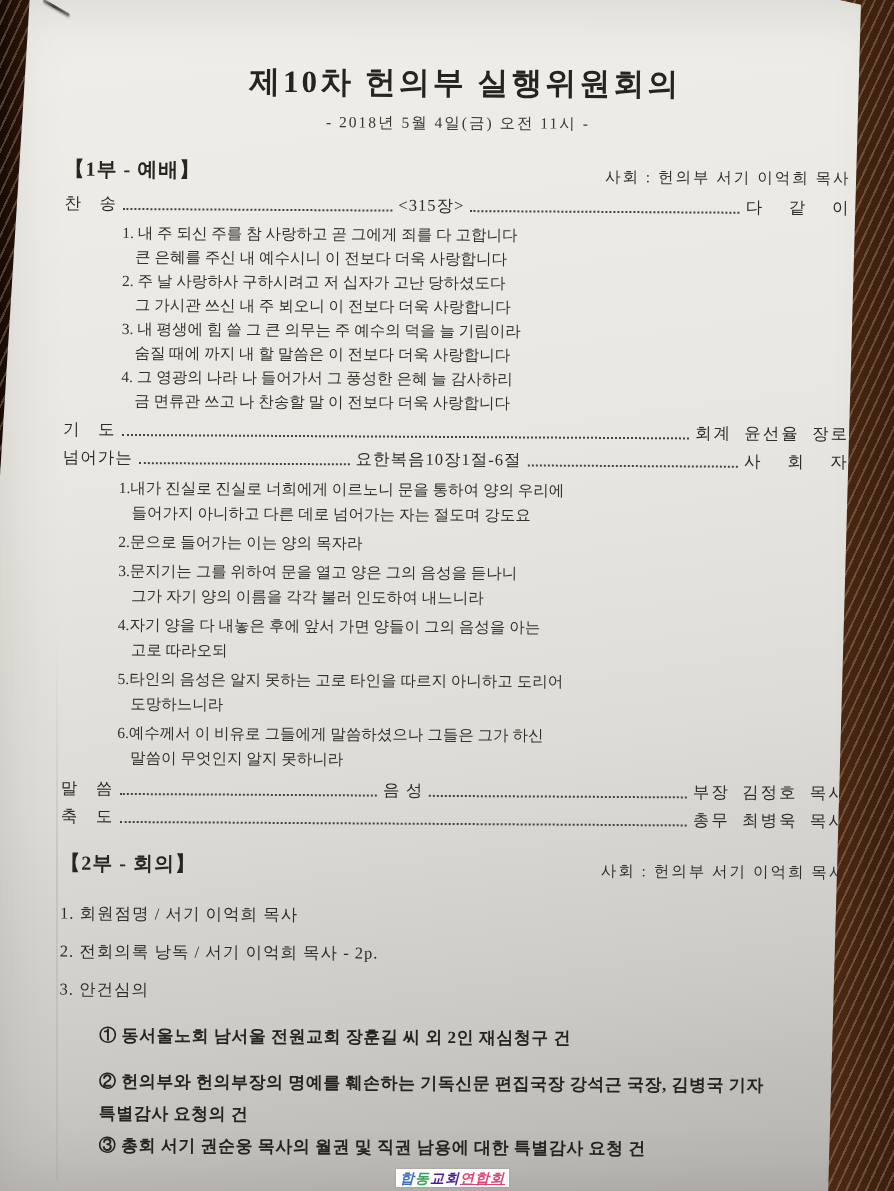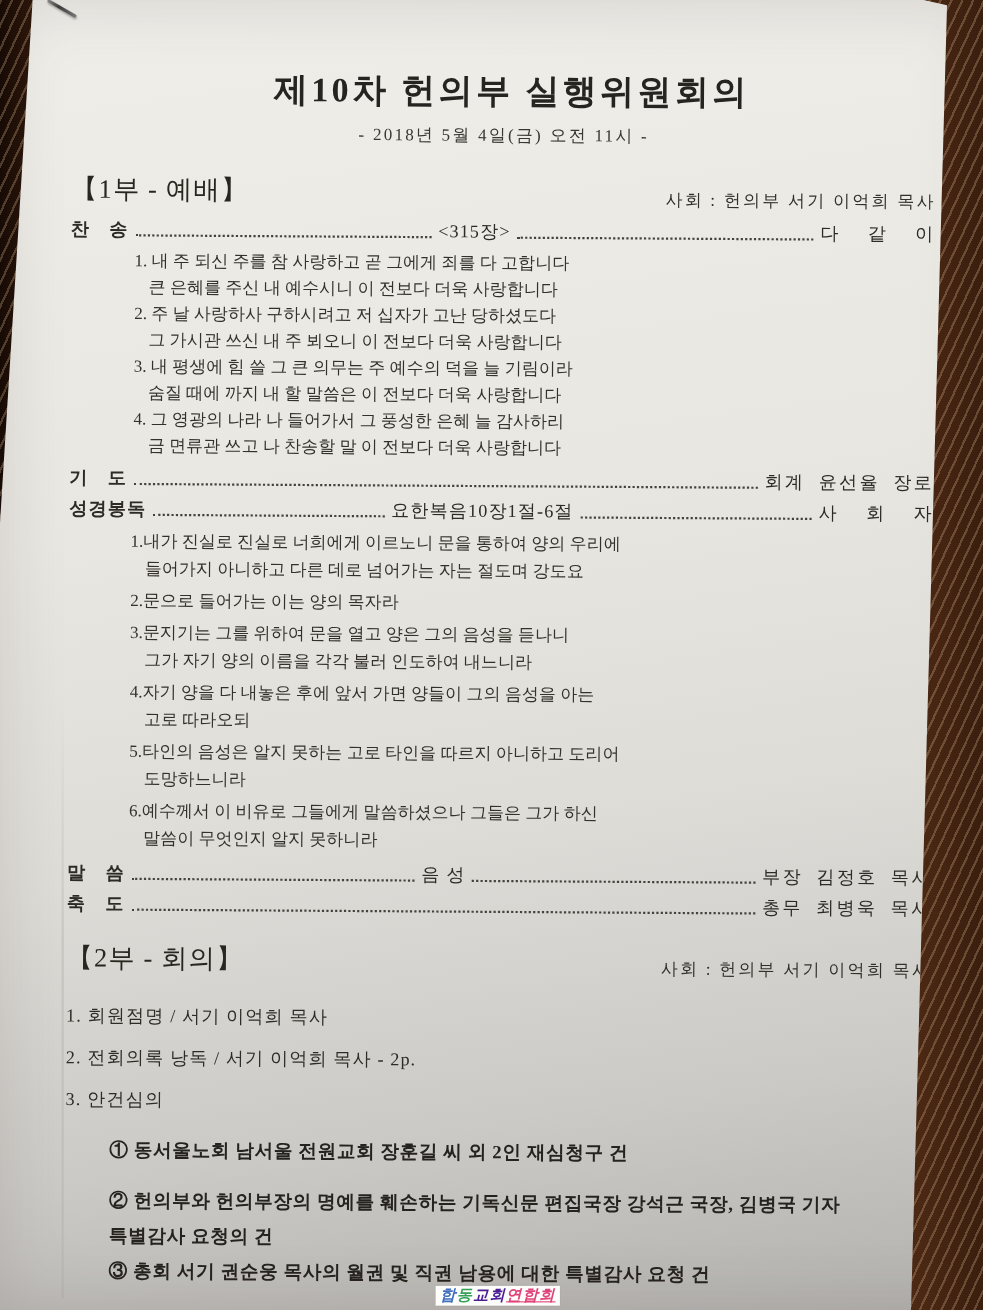--- a/index.html
+++ b/index.html
@@ -33,24 +33,24 @@
   #content{
     position:absolute;left:62px;right:46px;top:0;color:#2e2b26;
     transform:rotate(0.35deg);
   }
   .title{
     margin-top:62px;text-align:center;font-size:31px;font-weight:bold;
     letter-spacing:3px;color:#262420;padding-left:14px;
   }
   .dateline{margin-top:9px;text-align:center;font-size:15.5px;letter-spacing:2px;color:#3a3731;}
   .part-head{display:flex;align-items:flex-end;justify-content:space-between;}
-  .part-title{font-size:24px;font-weight:normal;letter-spacing:1px;color:#29261f;}
+  .part-title{font-size:20px;font-weight:bold;letter-spacing:1px;color:#29261f;}
   .moderator{font-size:15.5px;letter-spacing:2px;margin-bottom:-2px;color:#33302a;}
   .prog{display:flex;align-items:flex-end;font-size:16.5px;margin-top:6px;color:#2e2b26;}
-  .prog .lbl{white-space:pre;letter-spacing:1px;font-weight:bold;}
+  .prog .lbl{white-space:pre;letter-spacing:1px;}
   .prog .leader{flex:1;border-bottom:2px dotted #45423c;margin:0 6px 5px 6px;min-width:30px;}
   .prog .ctr{white-space:pre;letter-spacing:1px;}
   .prog .name{white-space:pre;letter-spacing:2px;text-align:right;}
   .verses{margin:6px 0 0 58px;font-size:15.5px;line-height:24px;color:#34312b;}
   .verses .v{white-space:pre;}
   .verses .cont{padding-left:13px;}
   .verses.scripture{margin-left:56px;line-height:25px;}
   .verses.scripture .gap{margin-top:4px;}
   .part2-items{margin-top:26px;font-size:16.5px;color:#2f2c26;}
   .part2-items .item{margin-top:16px;letter-spacing:1px;}
@@ -105,21 +105,21 @@
         <div class="v cont">금 면류관 쓰고 나 찬송할 말 이 전보다 더욱 사랑합니다</div>
       </div>
 
       <div class="prog">
         <span class="lbl">기　도</span>
         <span class="leader"></span>
         <span class="name">회계  윤선율  장로</span>
       </div>
 
       <div class="prog">
-        <span class="lbl">성경봉독</span>
+        <span class="lbl">넘어가는</span>
         <span class="leader"></span>
         <span class="ctr">요한복음10장1절-6절</span>
         <span class="leader"></span>
         <span class="name">사　 회　 자</span>
       </div>
 
       <div class="verses scripture">
         <div class="v">1.내가 진실로 진실로 너희에게 이르노니 문을 통하여 양의 우리에</div>
         <div class="v cont">들어가지 아니하고 다른 데로 넘어가는 자는 절도며 강도요</div>
         <div class="v gap">2.문으로 들어가는 이는 양의 목자라</div>

